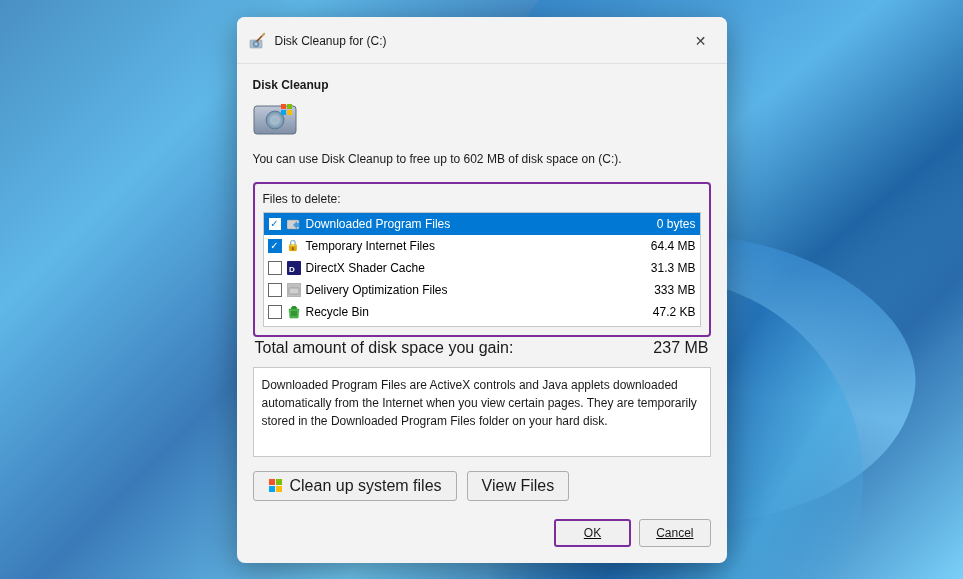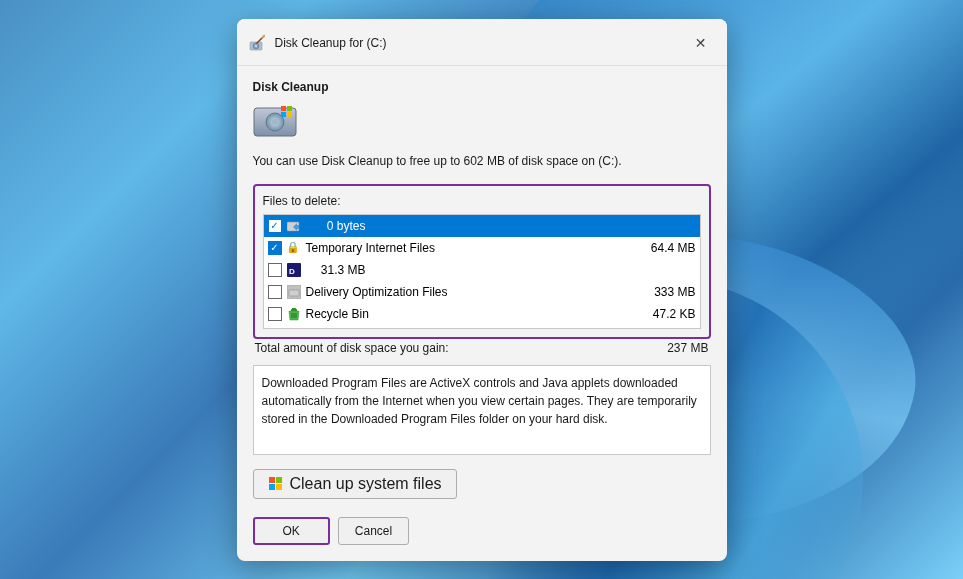--- a/index.html
+++ b/index.html
@@ -266,21 +266,21 @@
       background: #b0b0b0;
       border: 2px solid #f0f0f0;
     }
 
     
     .total-row {
       display: flex;
       justify-content: space-between;
       align-items: center;
       margin-bottom: 10px;
-      font-size: 12px;
+      font-size: 16px;
       color: #1a1a1a;
       padding: 0 2px;
     }
 
     
     .description-section {
       border: 1px solid #c8c8c8;
       background: white;
       padding: 8px;
       margin-bottom: 14px;
@@ -324,23 +324,24 @@
       width: 16px;
       height: 16px;
       display: flex;
       align-items: center;
       justify-content: center;
     }
 
     
     .ok-cancel-row {
       display: flex;
-      justify-content: flex-start;
+      justify-content: flex-end;
       gap: 8px;
       padding-top: 4px;
+      text-decoration: underline;
     }
 
     .btn-primary {
       padding: 5px 28px;
       font-size: 12px;
       border: 2px solid #7b2d9e;
       background: #f0f0f0;
       cursor: pointer;
       border-radius: 3px;
       color: #1a1a1a;
@@ -432,40 +433,42 @@
         <div class="files-list">
 
           <div class="file-item selected">
             <div class="file-checkbox checked">✓</div>
             <div class="file-icon">
               <svg width="14" height="14" viewBox="0 0 14 14">
                   <rect x="0" y="3" width="12" height="9" rx="1" fill="#d0d0d0" stroke="#909090" stroke-width="0.5"></rect>
                   <polygon points="6,8 10,4 10,6 12,6 12,10 10,10 10,12" fill="#4a9ae0"></polygon>
                 </svg>
             </div>
+            <span class="file-name">Downloaded Program Files</span>
             <span class="file-size">0 bytes</span>
           </div>
 
           <div class="file-item">
             <div class="file-checkbox checked">✓</div>
             <div class="file-icon">
               <span class="icon-lock">🔒</span>
             </div>
             <span class="file-name">Temporary Internet Files</span>
             <span class="file-size">64.4 MB</span>
           </div>
 
           <div class="file-item">
             <div class="file-checkbox"></div>
             <div class="file-icon">
               <svg width="14" height="14" viewBox="0 0 14 14">
                   <rect width="14" height="14" rx="1" fill="#1a1a6e"></rect>
                   <text x="2" y="11" font-size="8" fill="white" font-weight="bold">D</text>
                 </svg>
             </div>
+            <span class="file-name">DirectX Shader Cache</span>
             <span class="file-size">31.3 MB</span>
           </div>
 
           <div class="file-item">
             <div class="file-checkbox"></div>
             <div class="file-icon">
               <svg width="14" height="14" viewBox="0 0 14 14">
                   <rect width="14" height="14" rx="1" fill="#c0c0c0" stroke="#909090" stroke-width="0.5"></rect>
                   <rect x="2" y="5" width="10" height="6" rx="0.5" fill="#d0d0d0" stroke="#808080" stroke-width="0.5"></rect>
                 </svg>
@@ -508,20 +511,23 @@
             <svg width="14" height="14" viewBox="0 0 14 14">
               <path d="M7,1 L13,3.5 L13,8 Q13,12 7,14 Q1,12 1,8 L1,3.5 Z" fill="none"></path>
               <rect x="0" y="0" width="6" height="6" fill="#f35325"></rect>
               <rect x="7" y="0" width="6" height="6" fill="#81bc06"></rect>
               <rect x="0" y="7" width="6" height="6" fill="#05a6f0"></rect>
               <rect x="7" y="7" width="6" height="6" fill="#ffba08"></rect>
             </svg>
           </div>
           <span>Clean up system files</span>
         </button>
+        <button class="btn">
+          <span>View Files</span>
+        </button>
       </div>
 
       <div class="ok-cancel-row">
         <button class="btn-primary">OK</button>
         <button class="btn-cancel">Cancel</button>
       </div>
 
     </div>
   </div>
 </div>

